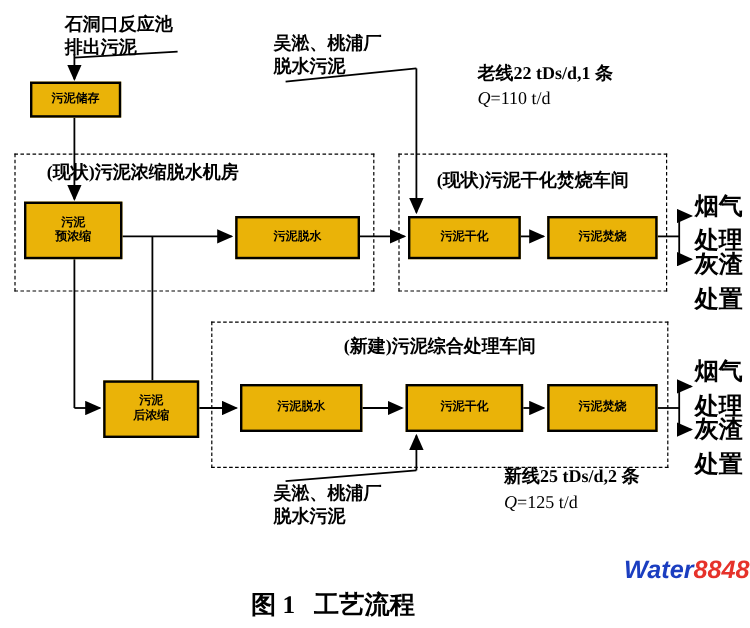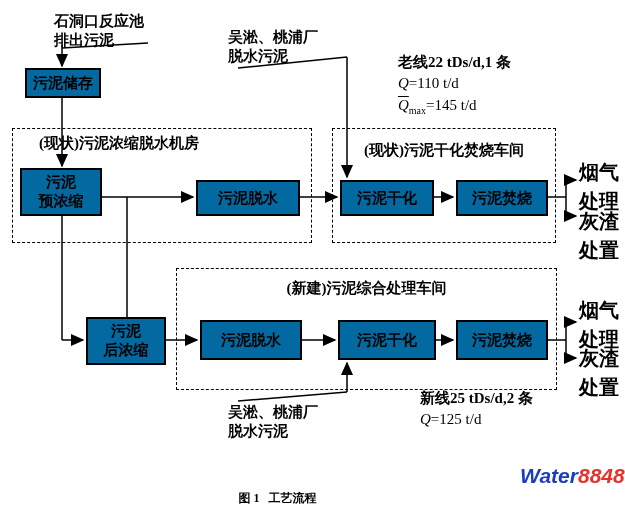--- a/index.html
+++ b/index.html
@@ -3,38 +3,38 @@
 <meta charset="utf-8">
 <style>
   * { margin:0; padding:0; box-sizing:border-box; }
   html,body { background:#ffffff; }
   .canvas {
     position:relative; width:625px; height:523px; background:#fff;
     font-family:"Liberation Serif","DejaVu Serif",serif; color:#000; overflow:hidden;
   }
   .wires { position:absolute; left:0; top:0; z-index:1; }
   .box {
-    position:absolute; z-index:3; background:#0369a1; border:2px solid #000;
+    position:absolute; z-index:3; background:#eab308; border:2px solid #000;
     display:flex; align-items:center; justify-content:center; text-align:center;
-    font-weight:bold; font-size:15px; line-height:1.25; white-space:pre-line;
+    font-weight:bold; font-size:10px; line-height:1.25; white-space:pre-line;
   }
   .group { position:absolute; z-index:0; border:1.7px dashed #000; }
   .group-label { font-weight:bold; font-size:15px; padding-top:5px; text-align:center; white-space:pre; }
   .group-label.left { text-align:left; padding-left:26px; }
   .txt { position:absolute; z-index:2; font-size:15px; line-height:1.25; white-space:pre-line; font-weight:bold; }
   .out { position:absolute; z-index:2; font-weight:bold; font-size:20px; line-height:1.45; white-space:pre-line; }
   .ann { position:absolute; z-index:2; font-size:15px; line-height:1.42; }
   .ann-title { font-weight:bold; white-space:pre; }
   .ann-row { white-space:pre; }
   .q { font-style:italic; }
   .qbar { text-decoration:overline; }
   sub { font-size:10px; }
   .caption {
     position:absolute; left:0; top:490px; width:555px; z-index:2;
-    text-align:center; font-size:12px; font-weight:bold; white-space:pre;
+    text-align:center; font-size:21px; font-weight:bold; white-space:pre;
   }
   .watermark { position:absolute; left:520px; top:464px; z-index:4; font-family:Liberation Sans, sans-serif; line-height:1.1; }
   .wm-top { white-space:nowrap; }
   .wm-word { color:#1b3ec0; font-weight:bold; font-style:italic; font-size:21px; }
   .wm-num  { color:#e6322a; font-weight:bold; font-style:italic; font-size:21px; }
   .wm-bottom { white-space:nowrap; margin-top:1px; }
   .wm-site { color:#1b3ec0; font-weight:bold; font-size:14px; }
   .wm-tag  { color:#e6322a; font-weight:bold; font-size:11px; margin-left:4px; }
 </style>
 </head>
@@ -110,21 +110,20 @@
   <div class="out" style="left:579px;top:207px">灰渣
 处置</div>
   <div class="out" style="left:579px;top:296px">烟气
 处理</div>
   <div class="out" style="left:579px;top:344px">灰渣
 处置</div>
 
   <div class="ann" style="left:398px;top:52px">
     <div class="ann-title">老线22 tDs/d,1 条</div>
     <div class="ann-row"><span class="q">Q</span><span>=110 t/d</span></div>
-    <div class="ann-row"><span class="q qbar">Q</span><sub>max</sub><span>=145 t/d</span></div>
   </div>
   <div class="ann" style="left:420px;top:388px">
     <div class="ann-title">新线25 tDs/d,2 条</div>
     <div class="ann-row"><span class="q">Q</span><span>=125 t/d</span></div>
   </div>
 
   <div class="caption">图 1   工艺流程</div>
 
   <div class="watermark">
     <div class="wm-top"><span class="wm-word">Water</span><span class="wm-num">8848</span></div>

